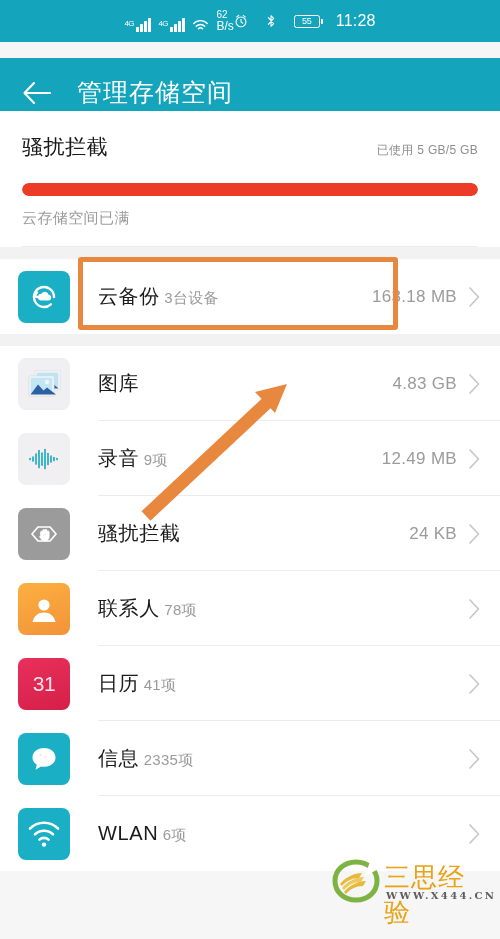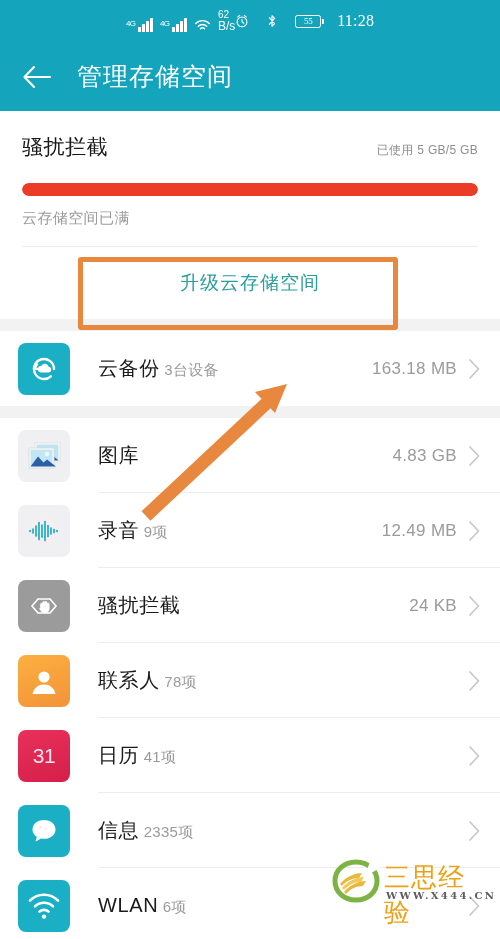--- a/index.html
+++ b/index.html
@@ -13,21 +13,21 @@
 
   
   .statusbar {
     position: absolute; top: 0; left: 0; width: 500px; height: 42px;
     background: #14a5bd;
     display: flex; align-items: center; justify-content: center;
     padding: 0 14px;
     color: #ffffff;
   }
   .sb-left, .sb-right { display: flex; align-items: flex-end; gap: 7px; height: 42px; padding-bottom: 10px;}
-  .sb-right { align-items: center; padding-bottom: 0; gap: 16px; font-family: Liberation Serif, serif; }
+  .sb-right { align-items: center; padding-bottom: 0; gap: 16px; }
 
   .sig { display: flex; align-items: flex-end; gap: 1px; position: relative; padding-left: 12px; }
   .sig .g { font-size: 8px; position: absolute; left: 0; top: 2px; line-height: 1; letter-spacing: -.5px;}
   .sig i { display: block; width: 3px; background: #ffffff; border-radius: .5px; }
   .sig i:nth-child(2){ height: 5px; }
   .sig i:nth-child(3){ height: 8px; }
   .sig i:nth-child(4){ height: 11px; }
   .sig i:nth-child(5){ height: 14px; }
 
   .wifi-ic { width: 17px; height: 13px; display:block; }
@@ -42,21 +42,21 @@
     font-size: 9px; position: relative; letter-spacing: -.3px;
   }
   .batt::after {
     content: ""; position: absolute; right: -4px; top: 3.5px;
     width: 2px; height: 5px; background: #ffffff; border-radius: 0 1px 1px 0;
   }
   .clock { font-size: 16px; letter-spacing: .2px; }
 
   
   .appbar {
-    position: absolute; top: 42px; left: 0; width: 500px; height: 69px;
+    position: absolute; top: 58px; left: 0; width: 500px; height: 69px;
     background: #14a5bd; display: flex; align-items: center; padding-left: 22px; gap: 25px;
   }
   .back-arrow { width: 30px; height: 26px; display: block; }
   .appbar-title { color: #ffffff; font-size: 25px; letter-spacing: 1px; }
 
   
   .card { background: #ffffff; }
   .storage-head {
     display: flex; align-items: baseline; justify-content: space-between;
     padding: 22px 22px 0 22px;
@@ -191,23 +191,20 @@
     <div class="card">
       <div class="storage-head">
         <span class="storage-title">骚扰拦截</span>
         <span class="storage-used">已使用 5 GB/5 GB</span>
       </div>
       <div class="bar-wrap">
         <div class="bar-fill" id="bar-fill" style="width: 100%; background: rgb(236, 59, 39);"></div>
       </div>
       <div class="storage-note">云存储空间已满</div>
       <div class="divider-inset"></div>
-      <div class="upgrade-row">
-        <button class="upgrade-btn">升级云存储空间</button>
-      </div>
     </div>
 
     <div class="band"></div>
 
     <div class="list">
       <div class="row">
         <span class="ico ico-cloudbackup">
           <svg width="34" height="34" viewBox="0 0 34 34">
             <path d="M27 17a10 10 0 1 0-3.2 7.3" fill="none" stroke="#ffffff" stroke-width="2.4" stroke-linecap="round"></path>
             <path d="M10 12.5 7 16.2l4.4.9" fill="none" stroke="#ffffff" stroke-width="2.4" stroke-linecap="round" stroke-linejoin="round"></path>

